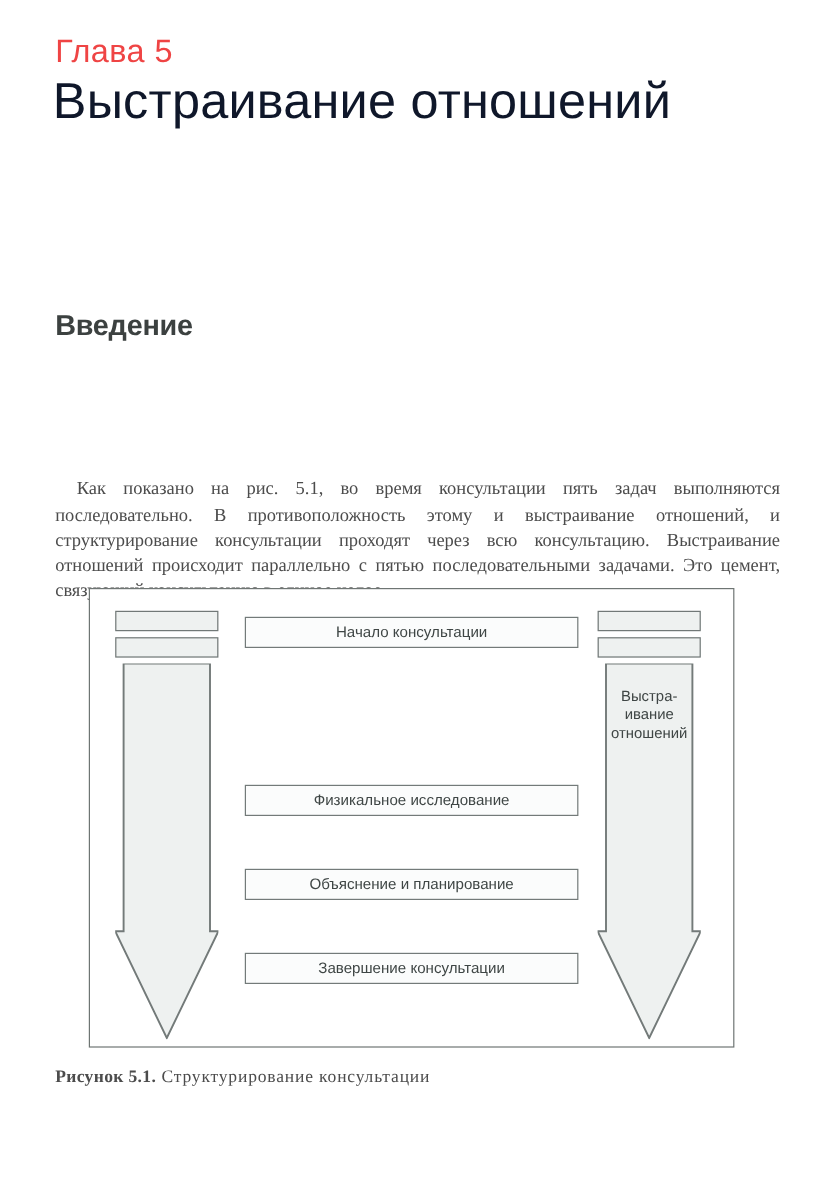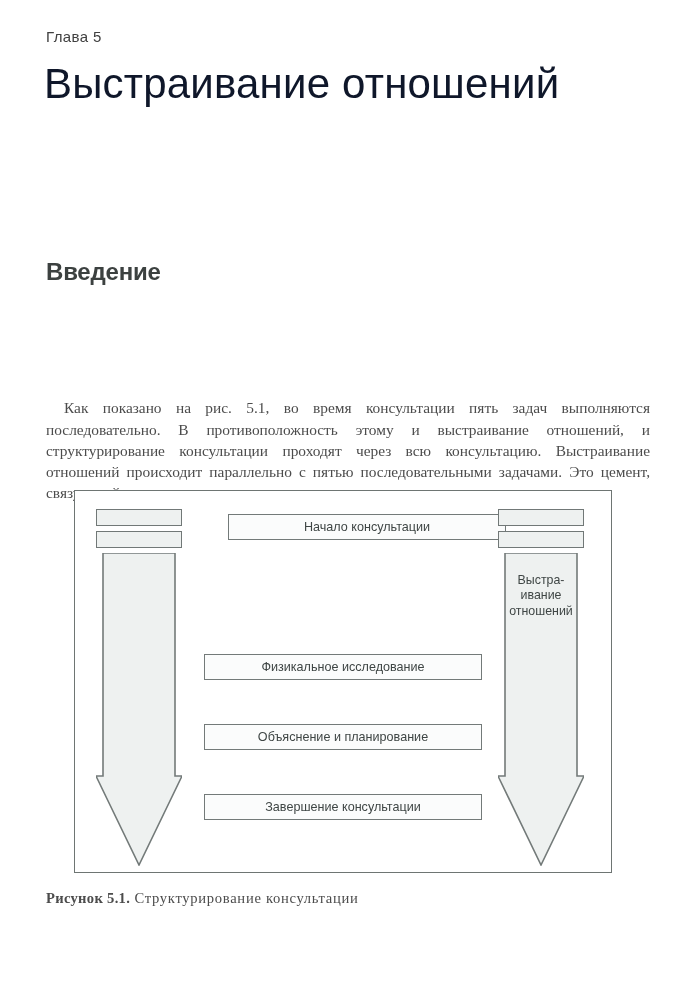--- a/index.html
+++ b/index.html
@@ -23,23 +23,23 @@
     width: 697px;
     height: 1000px;
   }
 
   
   .chapter-label {
     position: absolute;
     left: 46px;
     top: 28px;
     font-family: "Liberation Sans", sans-serif;
-    font-size: 15px;
+    font-size: 27px;
     font-weight: 400;
-    color: #404040;
+    color: #ef4444;
     letter-spacing: 0.4px;
     white-space: nowrap;
   }
   .chapter-title {
     position: absolute;
     left: 44px;
     top: 60px;
     font-family: "Liberation Sans", sans-serif;
     font-size: 42px;
     font-weight: 400;
@@ -142,21 +142,21 @@
     box-sizing: border-box;
     background: #fbfcfc;
     display: flex;
     align-items: center;
     justify-content: center;
     font-family: "Liberation Sans", sans-serif;
     font-size: 12.6px;
     color: #3f4645;
     white-space: nowrap;
   }
-  .stage-box.s0 { top: 23px; margin-left: 24px; }
+  .stage-box.s0 { top: 23px; }
   .stage-box.s1 { top: 93px; }
   .stage-box.s2 { top: 163px; }
   .stage-box.s3 { top: 233px; }
   .stage-box.s4 { top: 303px; }
 
   
   .figure-caption {
     position: absolute;
     left: 46px;
     top: 890px;

